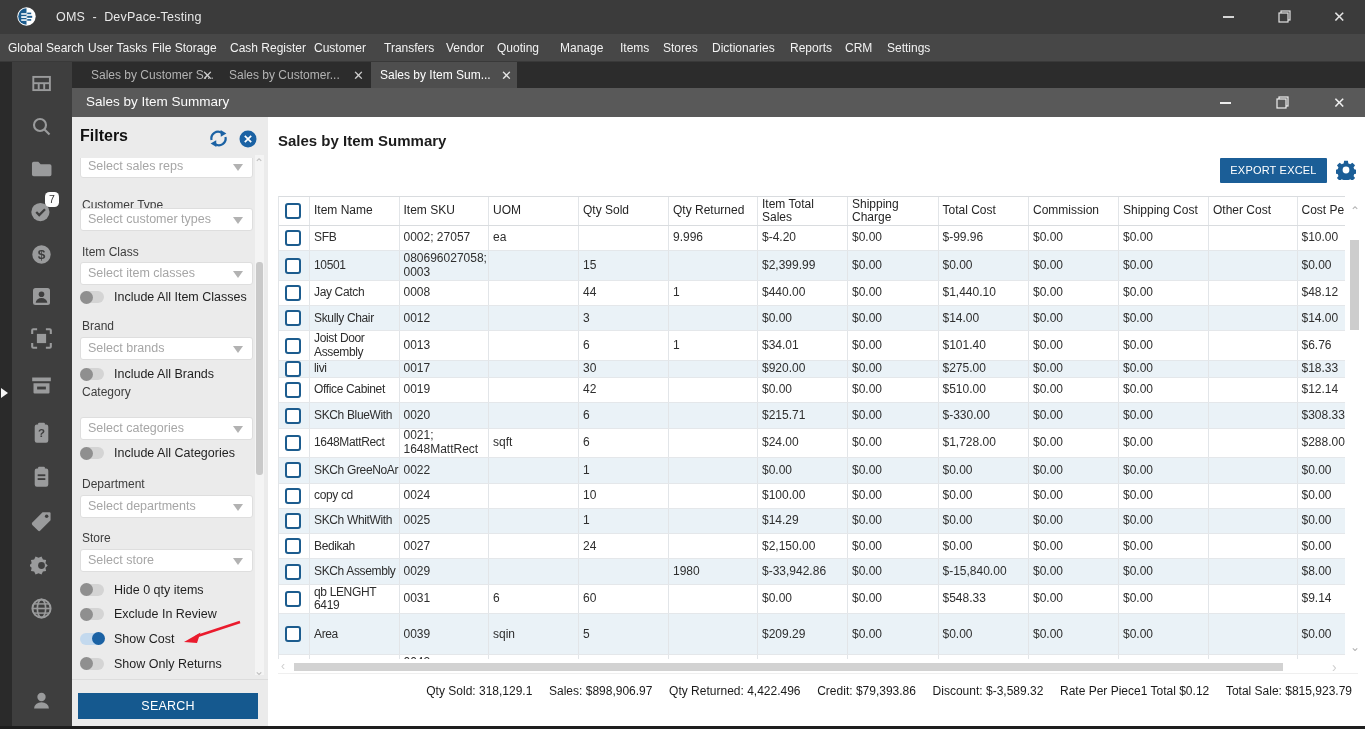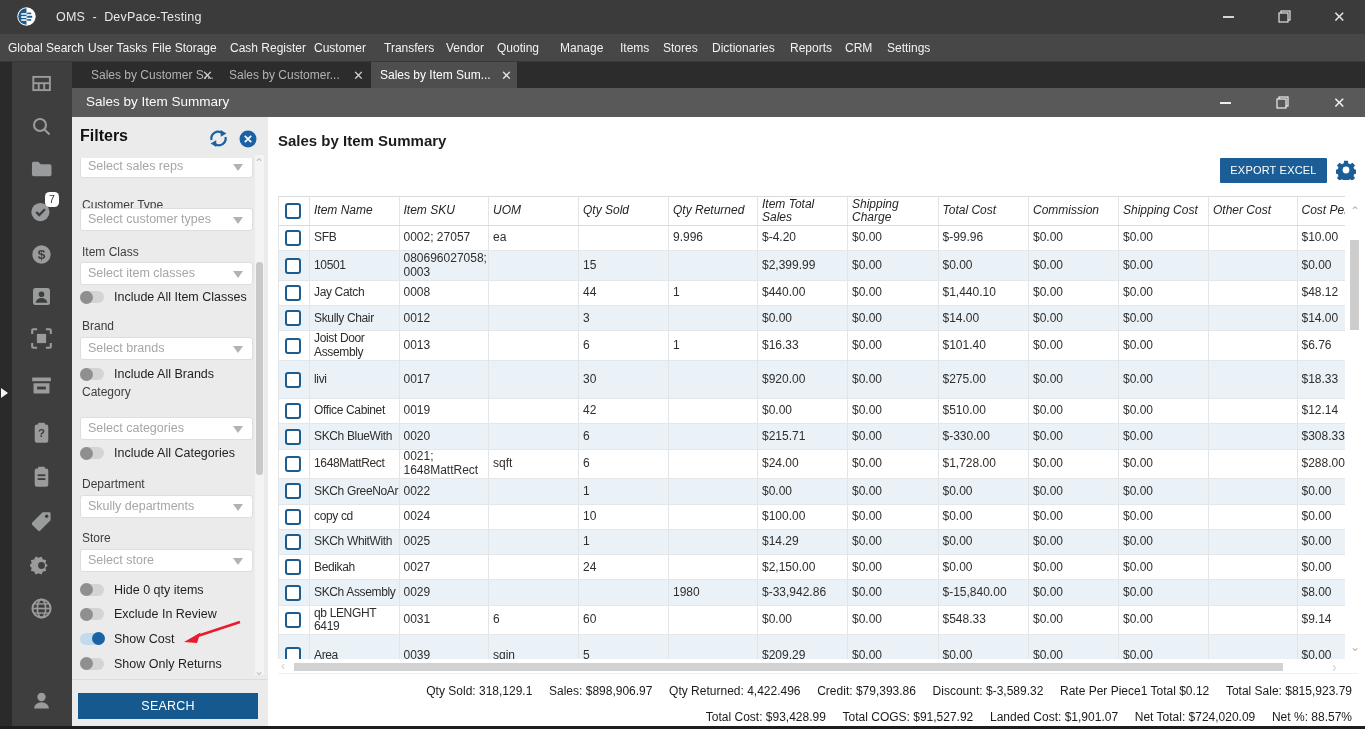--- a/index.html
+++ b/index.html
@@ -35,21 +35,21 @@
 #mhead { left:278px; top:132px; font-size:15px; font-weight:bold; color:#1c1c1c; }
 #exportbtn { left:1220px; top:158px; width:107px; height:25px; background:#1b5e97; color:#fff; font-size:11px; text-align:center; line-height:25px; border-radius:1px; letter-spacing:.2px; }
 #tbl { left:278px; top:196px; width:1067px; height:463px; overflow:hidden; border-left:1px solid #e2e5e8; border-top:1px solid #d9dcdf; }
 .tr { display:flex; border-bottom:1px solid #e4e7ea; background:#fff; }
 .tr.stripe { background:#eaf2f7; }
 .td { flex:none; border-right:1px solid #e2e5e8; padding-left:4px; font-size:12px; color:#2e2e2e; display:flex; align-items:center; line-height:13.5px; overflow:hidden; white-space:nowrap; }
 .cbc { padding-left:6px; }
 .nm { letter-spacing:-0.35px; }
 .cb { width:16px; height:16px; border:2px solid #1c5c8e; border-radius:3px; background:#fff; display:inline-block; }
 #thead { display:flex; height:29px; border-bottom:1px solid #d9dcdf; background:#fff; }
-#thead .td { color:#252525;font-style:italic; }
+#thead .td { color:#252525; }
 #vthumb { left:1350px; top:240px; width:9px; height:90px; background:#cdcdcd; }
 #hthumb { left:294px; top:662.5px; width:989px; height:8px; background:#d2d2d2; }
 .chev { position:absolute; color:#b5b5b5; font-size:12px; }
 .sum { position:absolute; right:13px; font-size:12px; color:#1a1a1a; white-space:nowrap; }
 #bstrip { left:0; top:726px; width:1365px; height:3px; background:#1e1e1e; }
 #redarrow { left:180px; top:617px; }
 </style></head>
 <body>
 <div id="app">
 <div class="abs" id="titlebar"></div>
@@ -207,21 +207,21 @@
         </div>
         <div class="flab" style="top:268px">Category</div>
         <div class="fin" style="top:299.5px"><span>Select categories</span><span class="dar"></span></div>
         <div class="tgl" style="top:329px">
           <span class="pill">
             <span class="knob"></span>
           </span>
           <span class="tlab">Include All Categories</span>
         </div>
         <div class="flab" style="top:360px">Department</div>
-        <div class="fin" style="top:377.5px"><span>Skully departments</span><span class="dar"></span></div>
+        <div class="fin" style="top:377.5px"><span>Select departments</span><span class="dar"></span></div>
         <div class="flab" style="top:414px">Store</div>
         <div class="fin" style="top:431.5px"><span>Select store</span><span class="dar"></span></div>
         <div class="tgl" style="top:465.5px">
           <span class="pill">
             <span class="knob"></span>
           </span>
           <span class="tlab">Hide 0 qty items</span>
         </div>
         <div class="tgl" style="top:490px">
           <span class="pill">
@@ -344,29 +344,29 @@
       </div>
 <div class="tr" style="height:29.6px">
         <div class="td cbc" style="width:31px">
           <span class="cb"></span>
         </div>
         <div class="td nm" style="width:89.5px">Joist Door<br>Assembly</div>
         <div class="td " style="width:89.5px">0013</div>
         <div class="td " style="width:90px"></div>
         <div class="td " style="width:90px">6</div>
         <div class="td " style="width:89px">1</div>
-        <div class="td " style="width:90px">$16.33</div>
+        <div class="td " style="width:90px">$34.01</div>
         <div class="td " style="width:90.5px">$0.00</div>
         <div class="td " style="width:90.5px">$101.40</div>
         <div class="td " style="width:90px">$0.00</div>
         <div class="td " style="width:90px">$0.00</div>
         <div class="td " style="width:88.5px"></div>
         <div class="td " style="width:90px">$6.76</div>
       </div>
-<div class="tr stripe" style="height:38px">
+<div class="tr stripe" style="height:17px">
         <div class="td cbc" style="width:31px">
           <span class="cb"></span>
         </div>
         <div class="td nm" style="width:89.5px">livi</div>
         <div class="td " style="width:89.5px">0017</div>
         <div class="td " style="width:90px"></div>
         <div class="td " style="width:90px">30</div>
         <div class="td " style="width:89px"></div>
         <div class="td " style="width:90px">$920.00</div>
         <div class="td " style="width:90.5px">$0.00</div>
@@ -565,18 +565,17 @@
       </div>
 </div>
 <div class="chev" style="left:1350px;top:204px">⌃</div>
 <div class="abs" id="vthumb"></div>
 <div class="chev" style="left:1350px;top:640px">⌄</div>
 <div class="abs" style="left:278px;top:673px;width:1080px;height:1px;background:#efefef"></div>
     <div class="chev" style="left:281px;top:659px;color:#cfcfcf">‹</div>
 <div class="abs" id="hthumb"></div>
 <div class="chev" style="left:1332px;top:659px;color:#cfcfcf;font-size:14px">›</div>
 <div class="sum" style="top:684px">Qty Sold: 318,129.1&nbsp;&nbsp;&nbsp;&nbsp;&nbsp;Sales: $898,906.97&nbsp;&nbsp;&nbsp;&nbsp;&nbsp;Qty Returned: 4,422.496&nbsp;&nbsp;&nbsp;&nbsp;&nbsp;Credit: $79,393.86&nbsp;&nbsp;&nbsp;&nbsp;&nbsp;Discount: $-3,589.32&nbsp;&nbsp;&nbsp;&nbsp;&nbsp;Rate Per Piece1 Total $0.12&nbsp;&nbsp;&nbsp;&nbsp;&nbsp;Total Sale: $815,923.79</div>
-<div class="sum" style="top:710px">Total Cost: $93,428.99&nbsp;&nbsp;&nbsp;&nbsp;&nbsp;Total COGS: $91,527.92&nbsp;&nbsp;&nbsp;&nbsp;&nbsp;Landed Cost: $1,901.07&nbsp;&nbsp;&nbsp;&nbsp;&nbsp;Net Total: $724,020.09&nbsp;&nbsp;&nbsp;&nbsp;&nbsp;Net %: 88.57%</div>
 <div class="abs" id="bstrip"></div>
 <svg class="abs" id="redarrow" width="66" height="28" viewBox="0 0 66 28">
  <line x1="60" y1="5" x2="16" y2="19.5" stroke="#ea1b2d" stroke-width="2.6"></line>
  <path d="M4 25 l16.5 -9.5 l-3.5 10.5 z" fill="#ea1b2d"></path>
 </svg>
 </div>
 </body></html>

